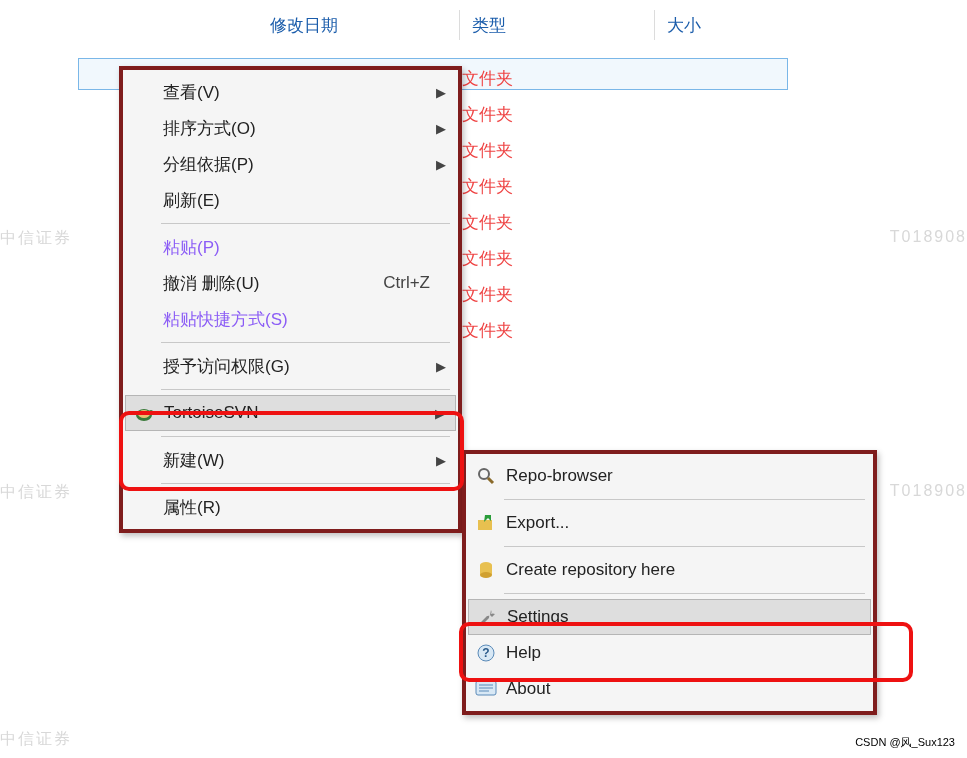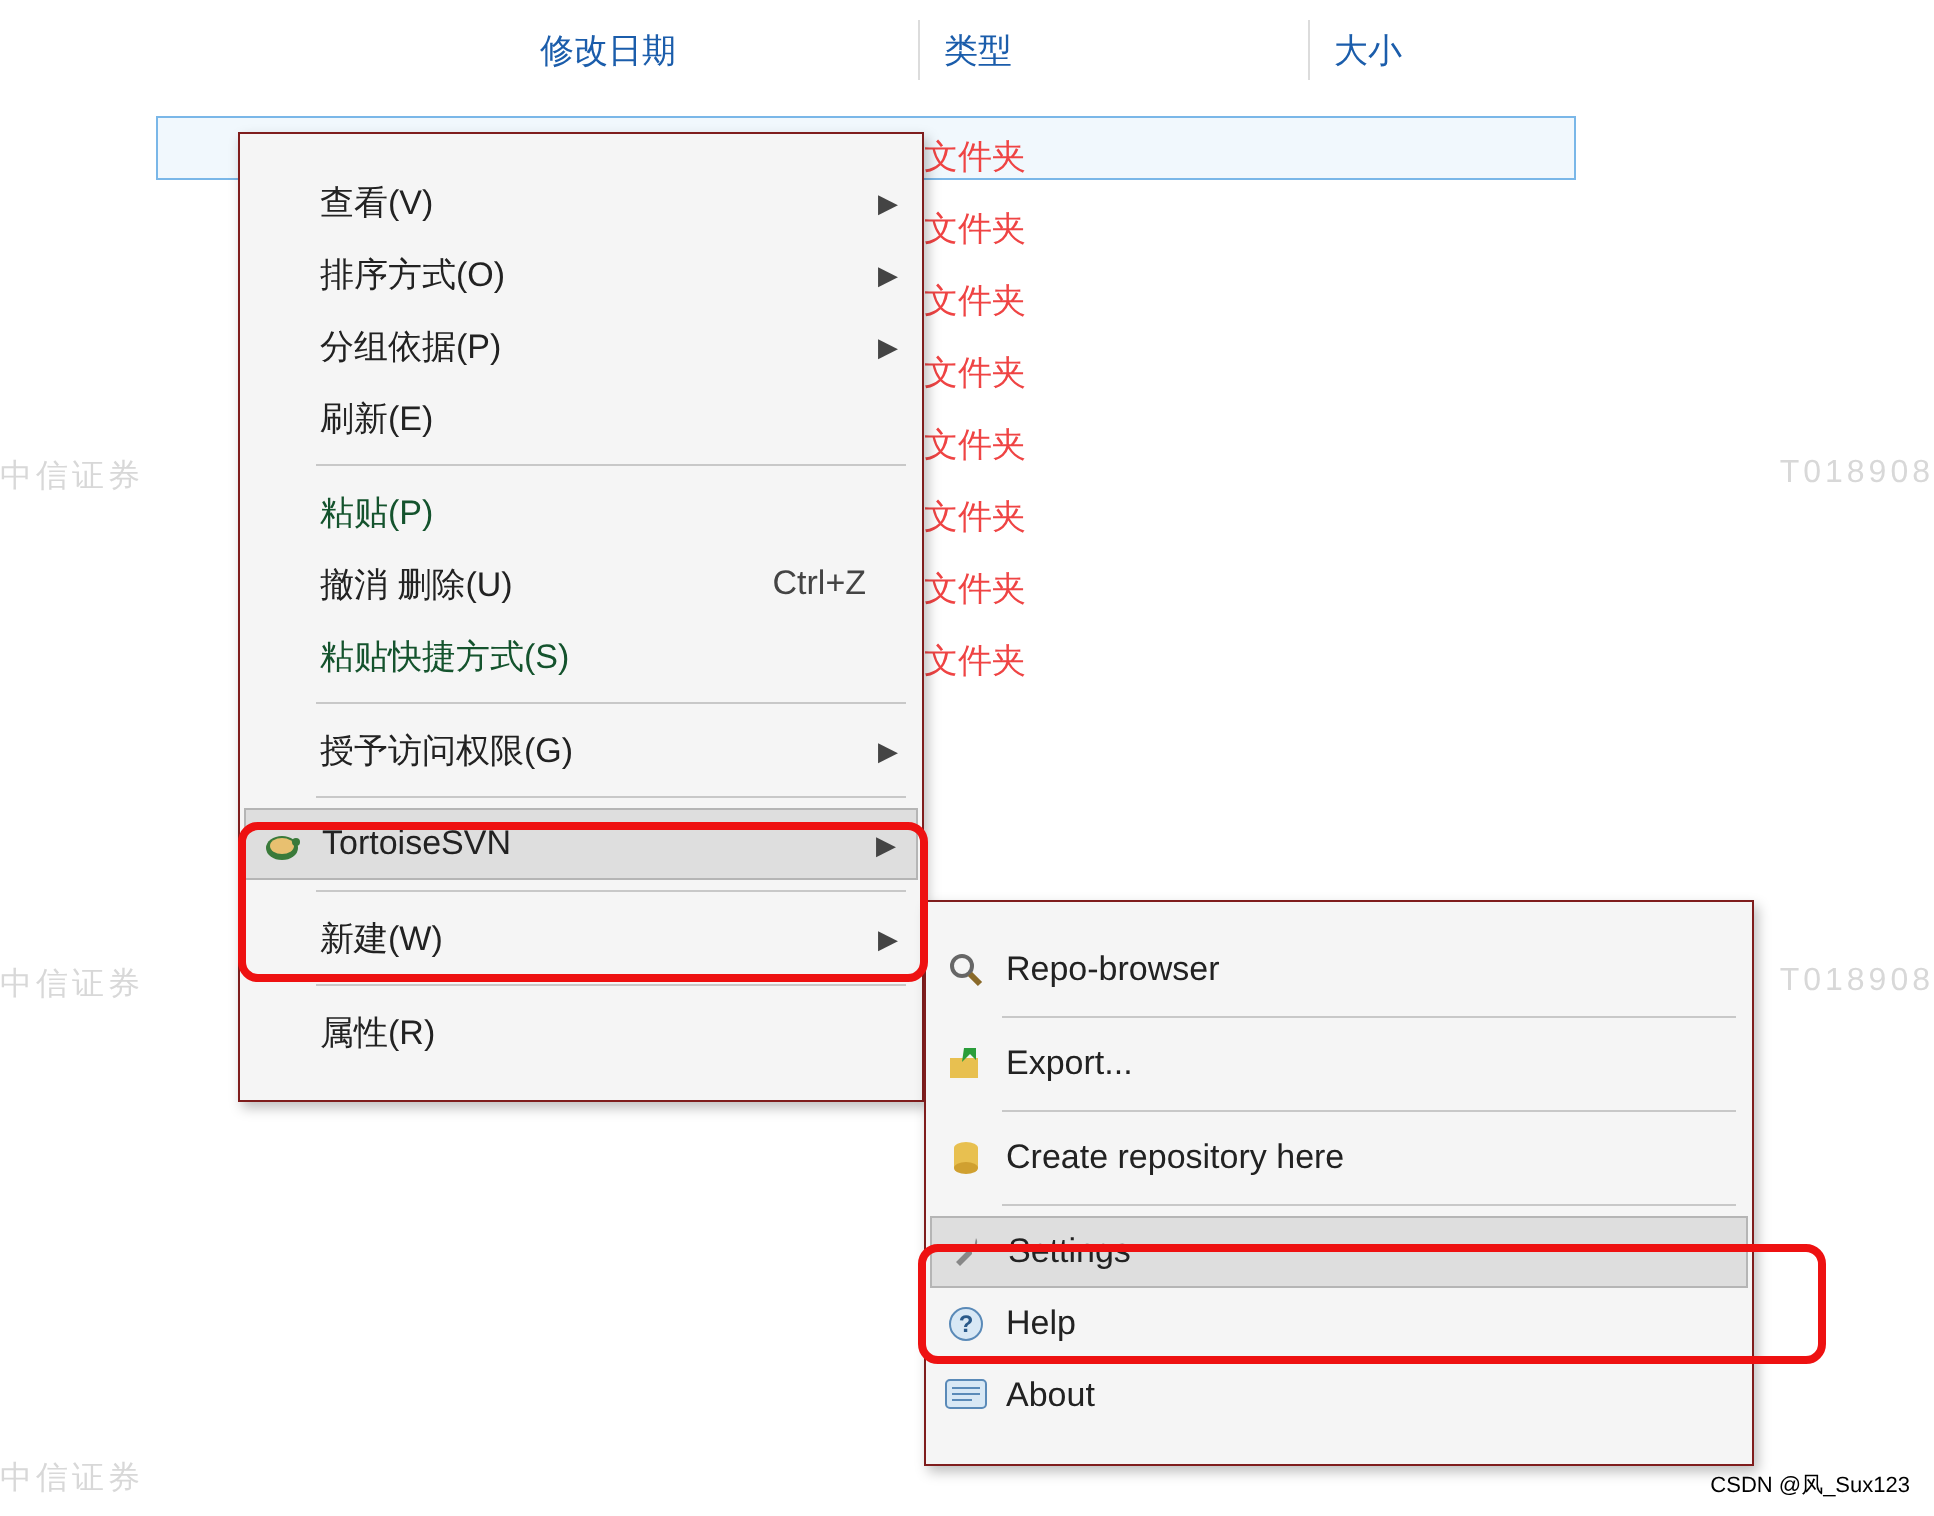--- a/index.html
+++ b/index.html
@@ -50,37 +50,37 @@
     left: 78px;
     width: 710px;
     height: 32px;
     border: 1px solid #7ab7e8;
     background: rgba(180,215,245,0.18);
   }
 
   .context-menu {
     position: absolute;
     background: #f5f5f5;
-    border: 1px solid #7f1d1d;
+    border: 4px solid #7f1d1d;
     box-shadow: 2px 3px 6px rgba(0,0,0,0.25);
-    padding: 16px 2px;
+    padding: 4px 2px;
   }
   .menu1 { top: 66px; left: 119px; width: 343px; }
   .menu2 { top: 450px; left: 462px; width: 415px; }
 
   .menu-item {
     display: flex;
     align-items: center;
     height: 36px;
     padding: 0 8px 0 4px;
     color: #222;
     position: relative;
   }
   .menu-item.hovered { background: #dedede; border: 1px solid #b5b5b5; height:36px; }
-  .menu-item.disabled { color: #14532d; }
+  .menu-item.disabled { color: #8b5cf6; }
   .menu-separator {
     height: 1px;
     background: #c8c8c8;
     margin: 5px 6px 5px 36px;
   }
   .menu2 .menu-separator { margin-left: 36px; }
   .menu-icon {
     width: 28px;
     height: 24px;
     display: flex;

